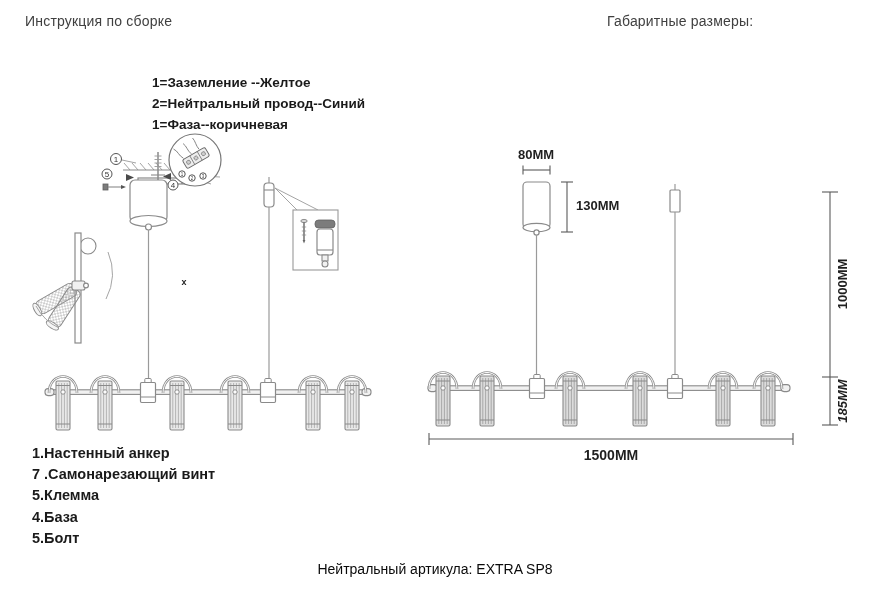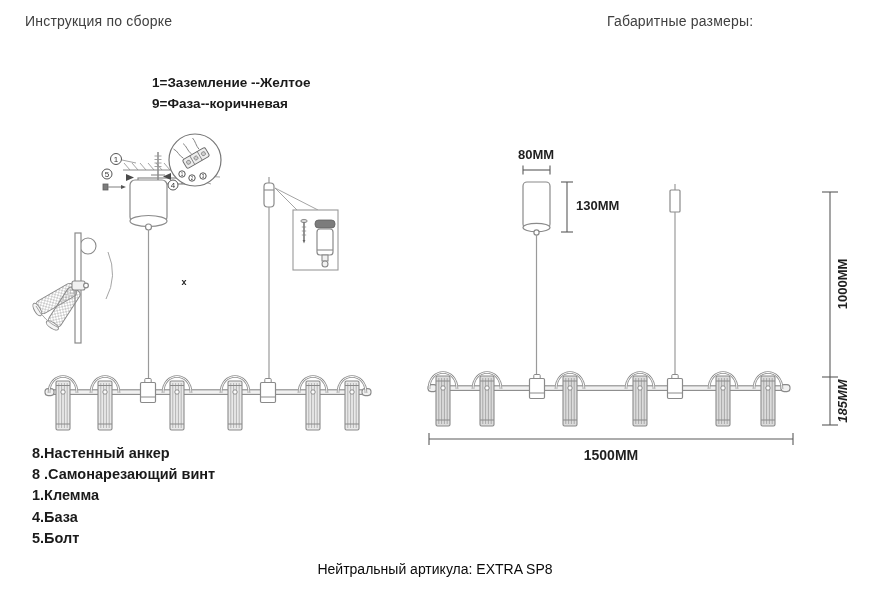--- a/index.html
+++ b/index.html
@@ -33,21 +33,22 @@
 </head>
 <body>
 
 <div class="sheet">
 
   <div class="abs title" style="left:25px;top:13px;">Инструкция по сборке</div>
   <div class="abs title" style="left:563px;top:13px;margin-left:44px;">Габаритные размеры:</div>
 
   <div class="abs legend">
     <div>1=Заземление --Желтое</div>
-    <div>9=Фаза--коричневая</div>
+    <div>2=Нейтральный провод--Синий</div>
+    <div>1=Фаза--коричневая</div>
   </div>
 
   <svg style="left:20px;top:130px;" width="395" height="310" viewBox="0 0 395 310">
     <defs>
       <pattern id="mesh" width="4" height="4" patternUnits="userSpaceOnUse">
         <path d="M0 0 L4 4 M4 0 L0 4" stroke="#9c9c9c" stroke-width="0.5" fill="none"></path>
       </pattern>
       <g id="lampA">
         <path d="M-14 1 C-14 -21, 14 -21, 14 1" fill="none" stroke="#8f8f8f" stroke-width="2.6"></path>
         <path d="M-14 1 C-14 -21, 14 -21, 14 1" fill="none" stroke="#ffffff" stroke-width="1"></path>
@@ -267,21 +268,21 @@
       <line class="dim" x1="415" y1="52" x2="415" y2="237"></line>
       <line class="dim" x1="407" y1="237" x2="423" y2="237"></line>
       <line class="dim" x1="415" y1="237" x2="415" y2="285"></line>
       <line class="dim" x1="407" y1="285" x2="423" y2="285"></line>
       <text class="dimtxt" transform="translate(432,144) rotate(-90)" text-anchor="middle">1000MM</text>
       <text class="dimtxt ital" transform="translate(432,261) rotate(-90)" text-anchor="middle">185MM</text>
     </g>
   </svg>
 
   <div class="abs parts">
-    <div>8.Настенный анкер</div>
-    <div>8 .Самонарезающий винт</div>
-    <div>1.Клемма</div>
+    <div>1.Настенный анкер</div>
+    <div>7 .Самонарезающий винт</div>
+    <div>5.Клемма</div>
     <div>4.База</div>
     <div>5.Болт</div>
   </div>
 
   <div class="abs footer">Нейтральный артикула: EXTRA SP8</div>
 </div>
 
 </body></html>

